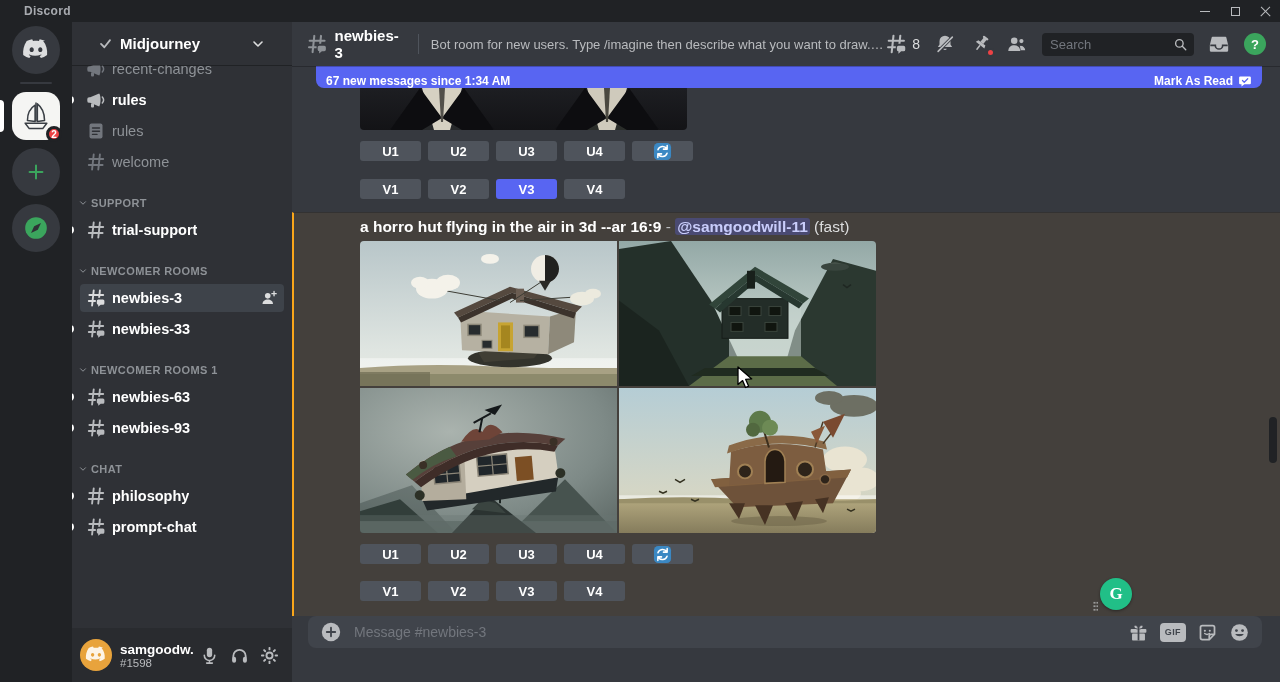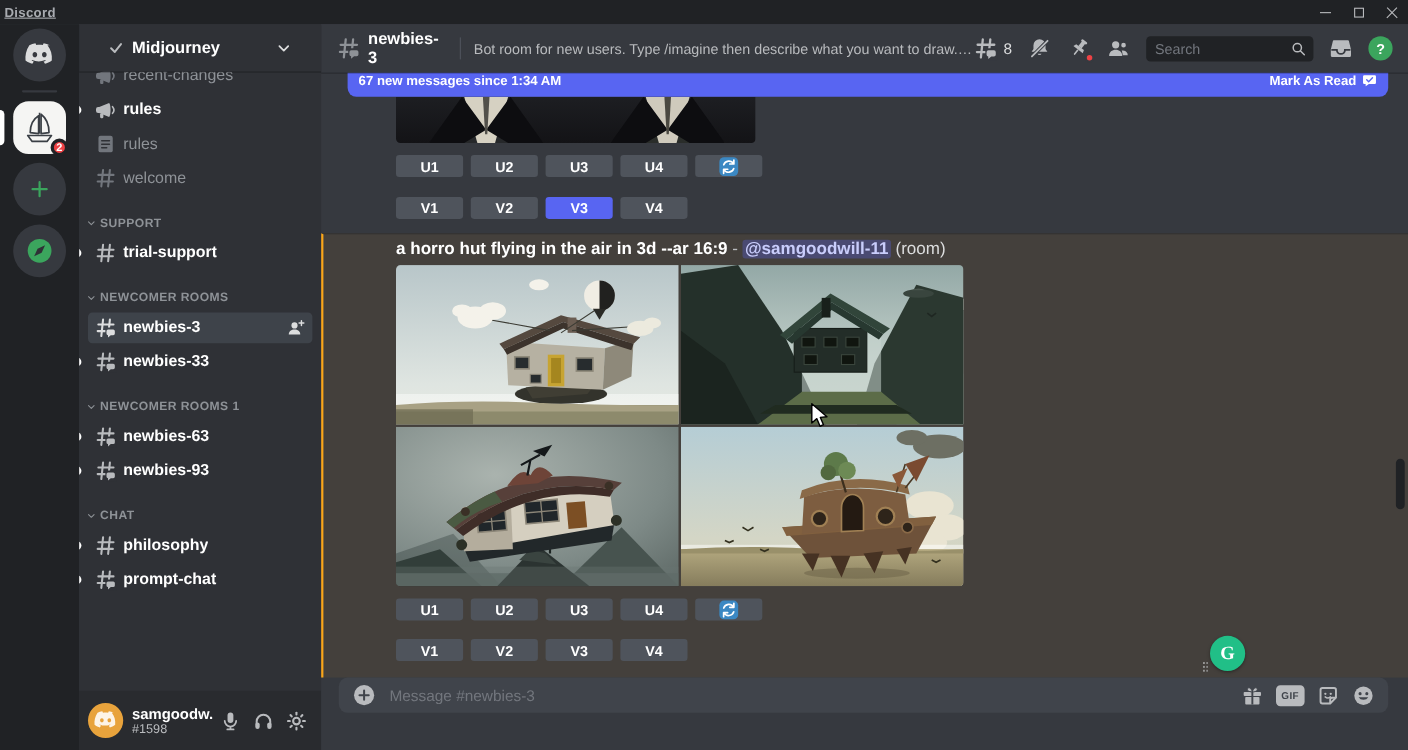--- a/index.html
+++ b/index.html
@@ -5,21 +5,21 @@
   html,body{margin:0;padding:0;}
   body{width:1280px;height:682px;overflow:hidden;background:#36393f;
        font-family:"Liberation Sans","DejaVu Sans",sans-serif;
        -webkit-font-smoothing:antialiased;position:relative;}
   *{box-sizing:border-box;}
   svg{display:block;}
 
   
   #titlebar{position:absolute;left:0;top:0;width:1280px;height:22px;background:#202225;
             display:flex;align-items:center;color:#a8abb0;font-size:12px;font-weight:bold;}
-  #titlebar .t{padding-left:4px;letter-spacing:.3px;text-decoration:underline;}
+  #titlebar .t{padding-left:24px;letter-spacing:.3px;}
   #winctl{margin-left:auto;display:flex;height:100%;}
   .wbtn{width:30px;height:22px;display:flex;align-items:center;justify-content:center;color:#b9bbbe;}
   .glyph-min{width:10px;height:1px;background:#b9bbbe;}
   .glyph-max{width:9px;height:9px;border:1px solid #b9bbbe;}
   .glyph-close{position:relative;width:11px;height:11px;}
   .glyph-close::before,.glyph-close::after{content:"";position:absolute;left:-1px;top:5px;width:13px;height:1.4px;background:#b9bbbe;}
   .glyph-close::before{transform:rotate(45deg);}.glyph-close::after{transform:rotate(-45deg);}
 
   
   #rail{position:absolute;left:0;top:22px;width:72px;height:660px;background:#202225;}
@@ -82,21 +82,21 @@
   .pin-dot{position:absolute;right:-3px;bottom:-2px;width:9px;height:9px;border-radius:50%;background:#ed4245;border:2px solid #36393f;}
   #searchbox{width:152px;height:23px;background:#202225;border-radius:4px;display:flex;align-items:center;padding:0 6px;}
   #searchbox input{flex:1;min-width:0;background:transparent;border:none;outline:none;color:#dcddde;font-size:13px;font-family:inherit;}
   #searchbox input::placeholder{color:#72767d;}
   #searchbox svg{width:15px;height:15px;color:#b9bbbe;flex:none;}
   #help-circ{width:22px;height:22px;border-radius:50%;background:#3ba55d;color:#fff;font-size:13px;font-weight:bold;
              display:flex;align-items:center;justify-content:center;}
 
   
   #banner{position:absolute;top:44px;left:24px;right:18px;height:22px;background:#5865f2;border-radius:0 0 8px 8px;
-          display:flex;align-items:flex-start;padding:0 10px;color:#fff;font-size:12px;font-weight:600;z-index:4;}
+          display:flex;align-items:flex-end;padding:0 10px;color:#fff;font-size:12px;font-weight:600;z-index:4;}
   #banner .mar{margin-left:auto;display:flex;align-items:center;gap:5px;}
   #banner .mar svg{width:14px;height:14px;color:#fff;}
 
   
   .attach{overflow:hidden;border-radius:4px;}
   #msg1-img{position:absolute;left:68px;top:66px;width:327px;height:42px;border-radius:0 0 4px 4px;}
   .btnrow{position:absolute;left:68px;display:flex;gap:7px;}
   .mjbtn{min-width:61px;height:20px;border-radius:3px;background:#4f545c;color:#fff;font-size:13px;font-weight:600;
          display:flex;align-items:center;justify-content:center;border:none;font-family:inherit;}
   .mjbtn.active{background:#5865f2;}
@@ -554,21 +554,21 @@
     <button class="mjbtn">V2</button>
     <button class="mjbtn active">V3</button>
     <button class="mjbtn">V4</button>
   </div>
 
   <div id="mention-msg">
     <div id="prompt-line">
       <span class="p">a horro hut flying in the air in 3d --ar 16:9</span>
       <span class="dash">-</span>
       <span class="mention">@samgoodwill-11</span>
-      <span>(room)</span>
+      <span>(fast)</span>
     </div>
 
     <div id="grid">
 
       <svg viewBox="0 0 257 146" preserveAspectRatio="none" aria-label="flying wooden house lifted by balloons and clouds">
         <defs>
             <linearGradient id="g1" x1="0" y1="0" x2="0" y2="1">
               <stop offset="0" stop-color="#b8c6c9"></stop>
               <stop offset=".75" stop-color="#dfe5e1"></stop>
               <stop offset="1" stop-color="#e8eae2"></stop>

